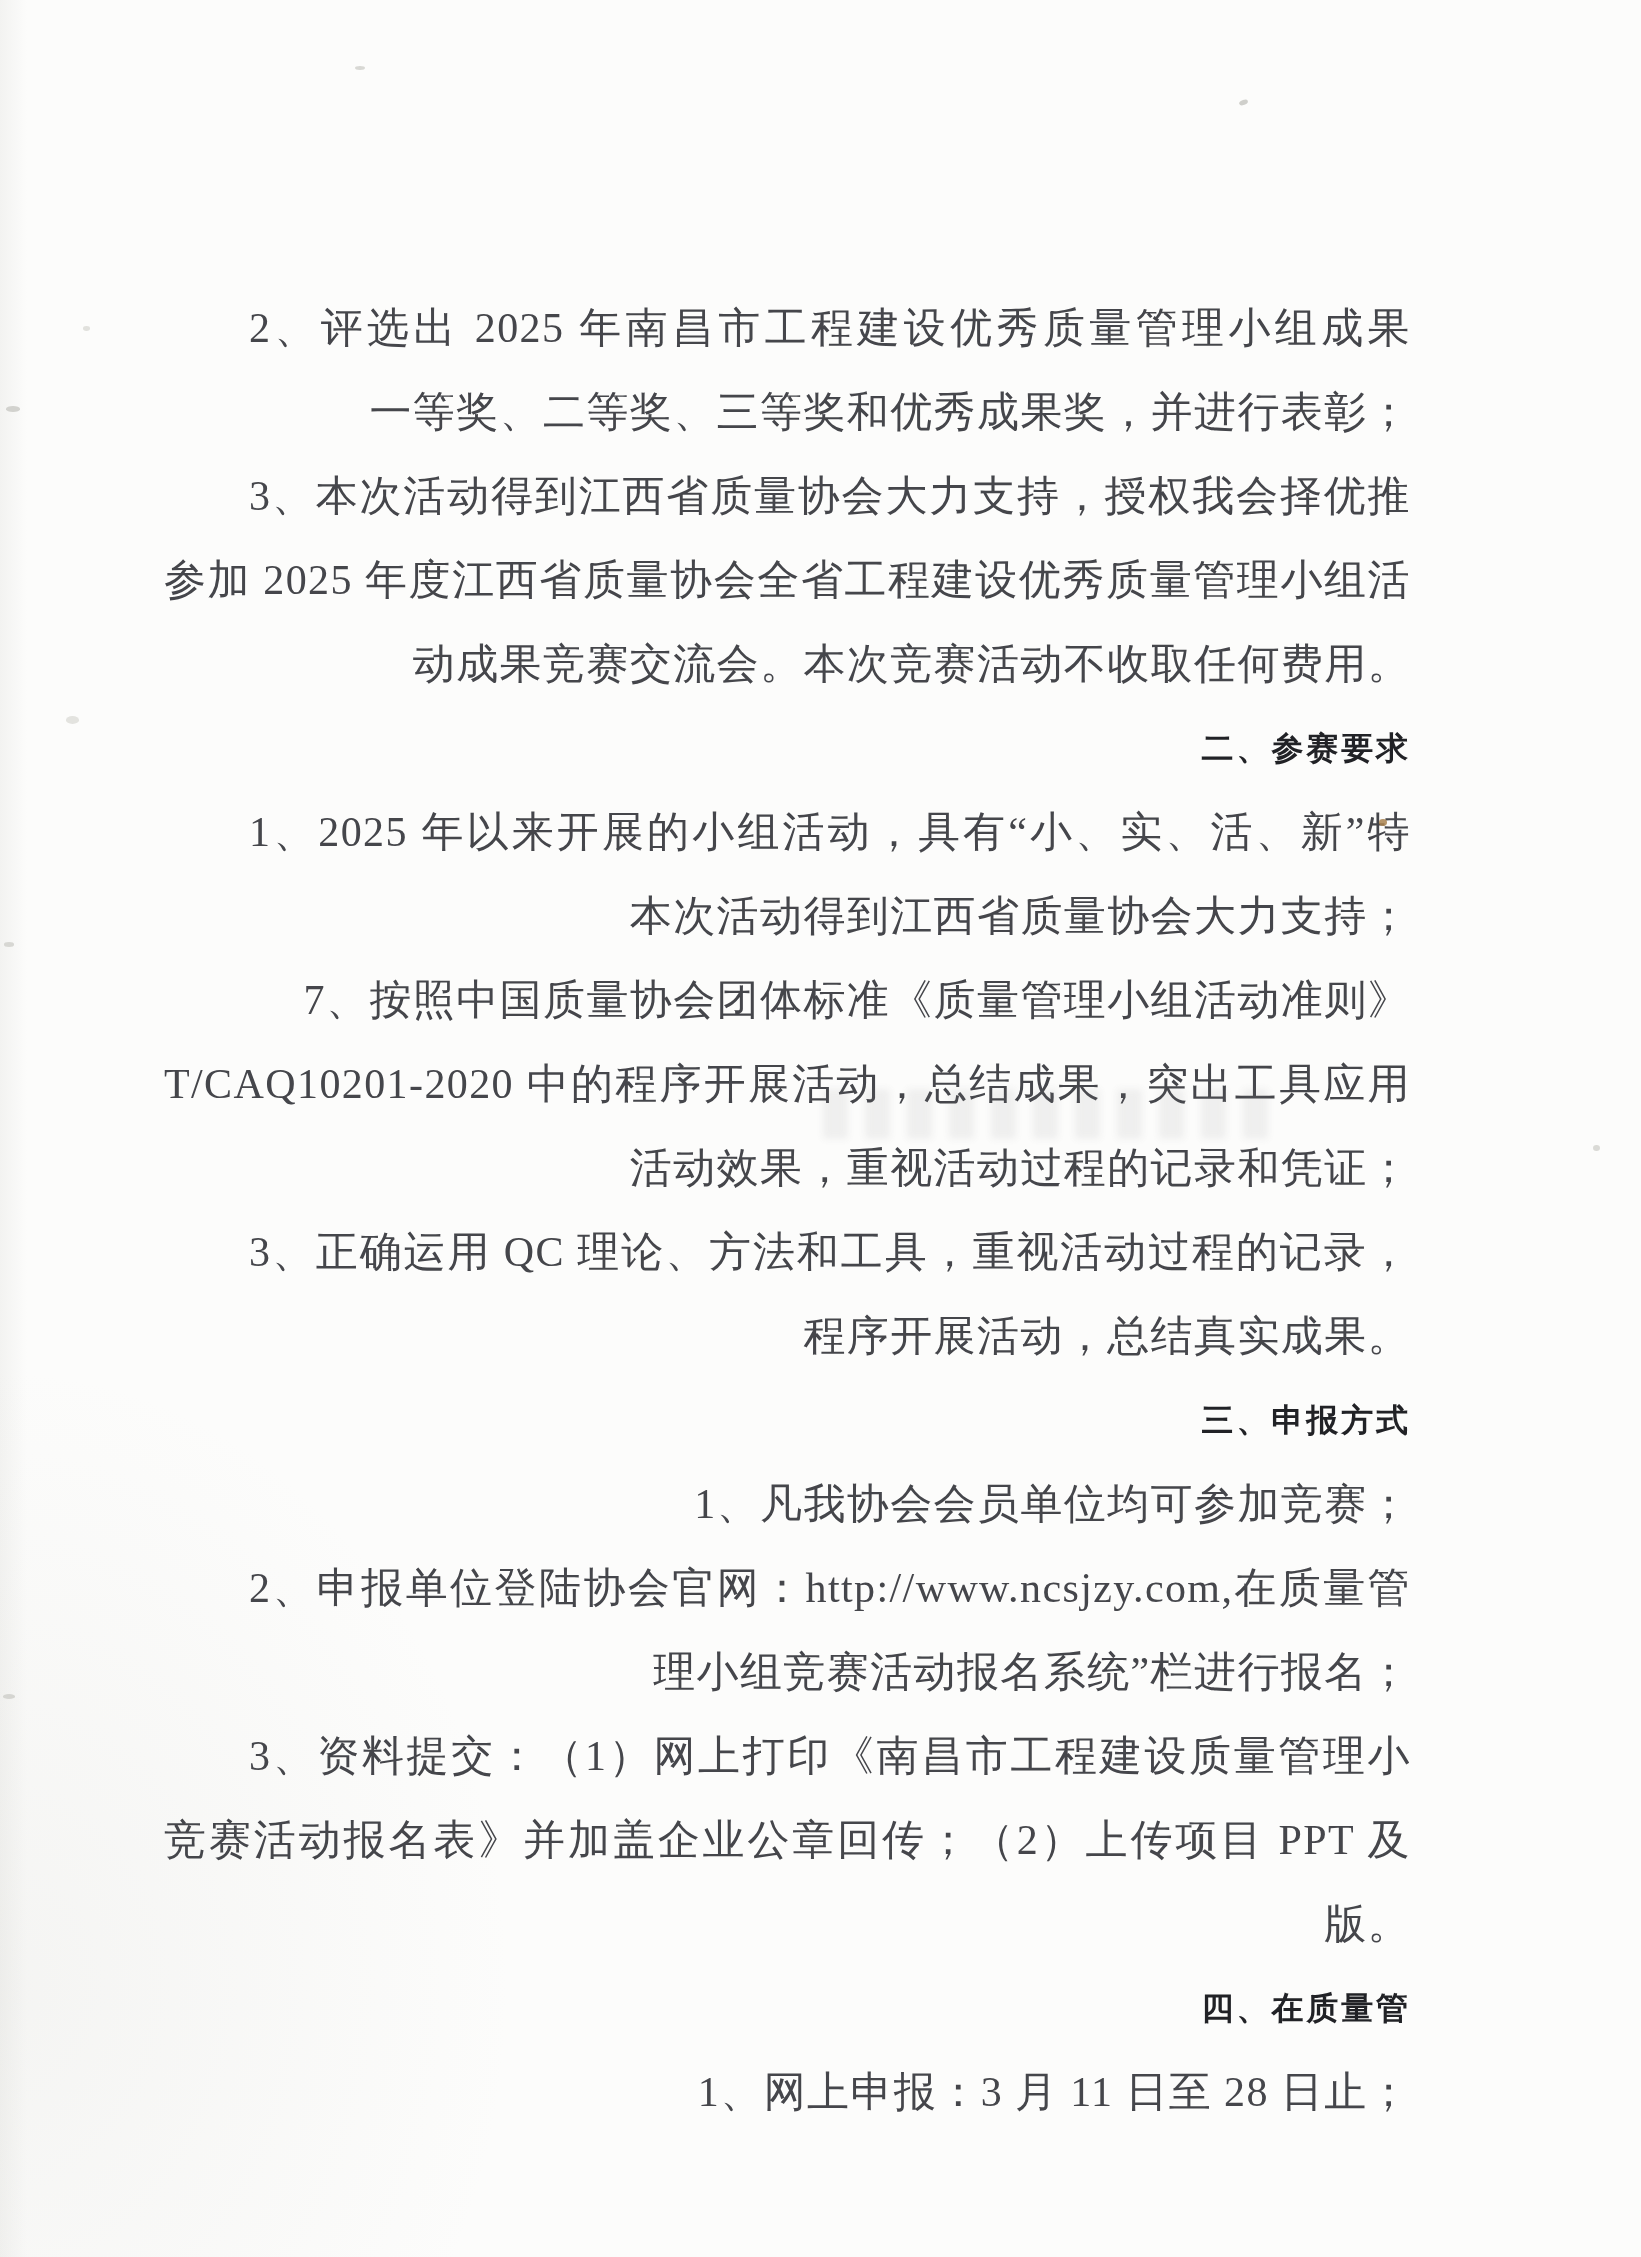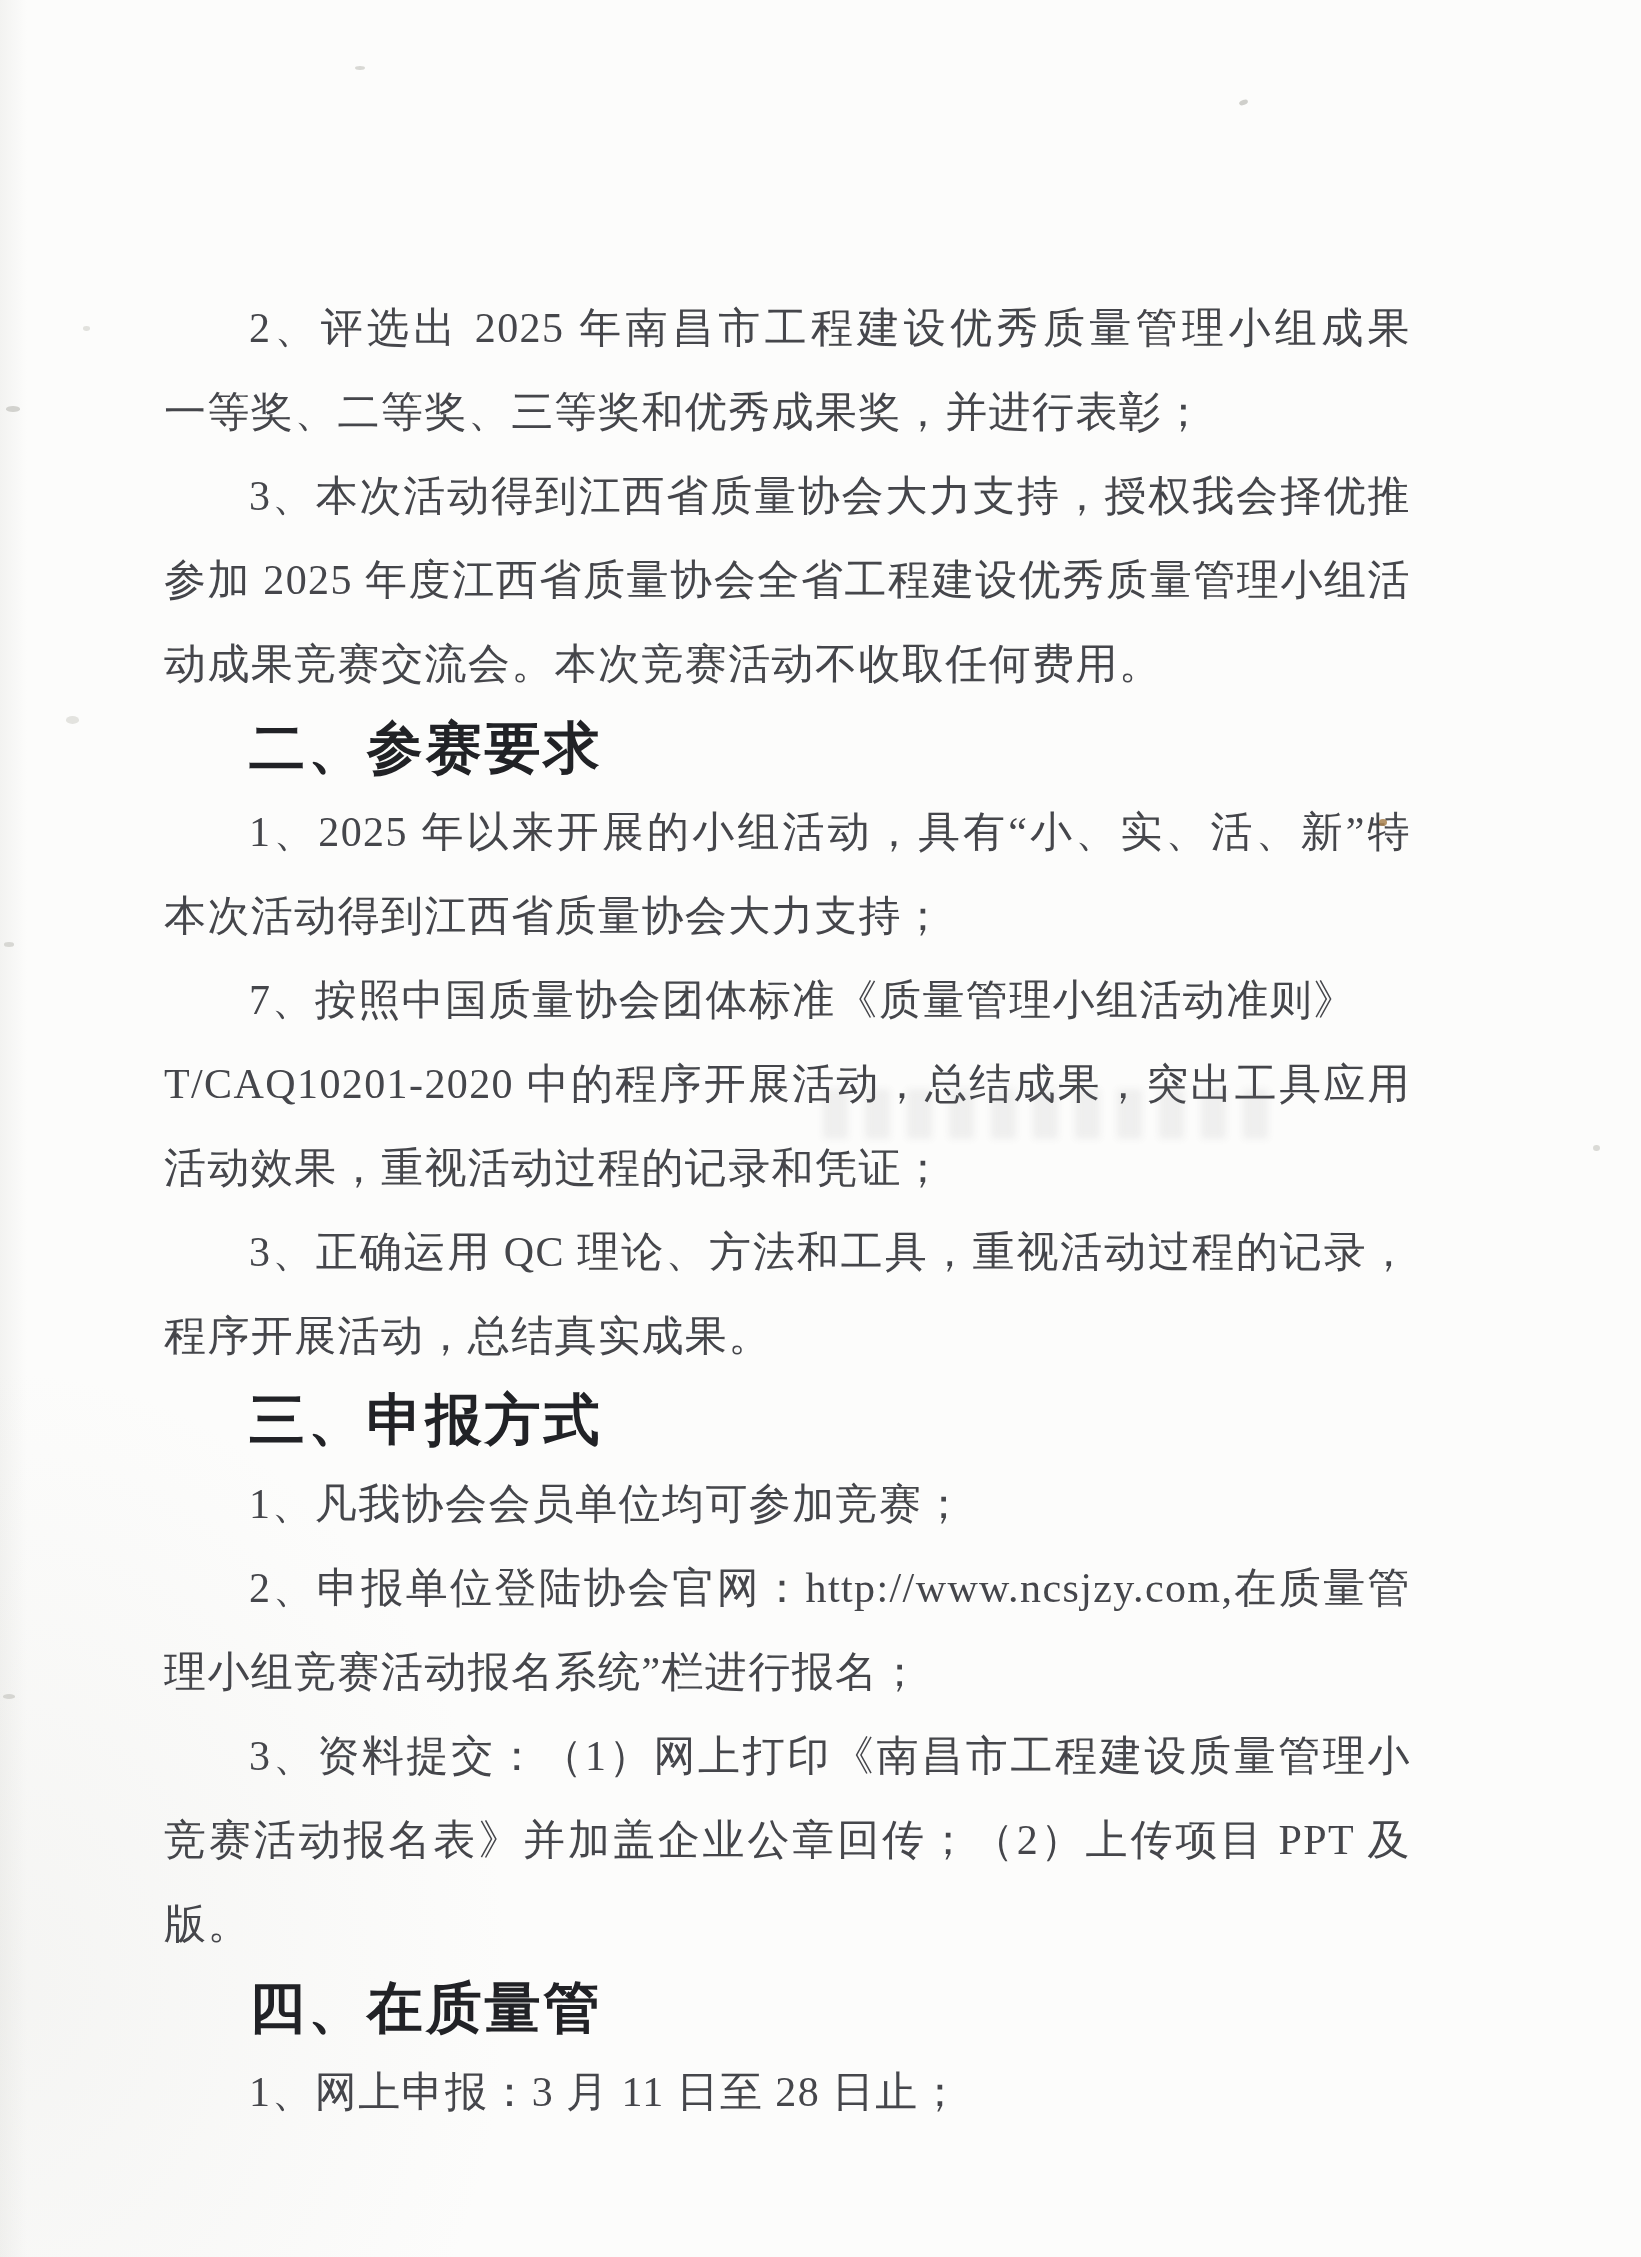--- a/index.html
+++ b/index.html
@@ -29,40 +29,40 @@
     top: 286px;
     width: 1247px;
     color: #45464b;
     font-size: 42px;
     letter-spacing: 1.4px;
   }
   .line {
     height: 84px;
     line-height: 84px;
     white-space: nowrap;
-    text-align: left;
+    text-align: right;
   }
   .line.full {
     white-space: normal;
     text-align: justify;
     text-align-last: justify;
     overflow: hidden;
   }
   .line.indent {
     padding-left: 85px;
   }
   .line.indent.full {
     padding-left: 0;
     text-indent: 85px;
   }
   .line.heading {
     font-family: "DejaVu Sans", "Liberation Sans", sans-serif;
     font-weight: bold;
     color: #212226;
-    font-size: 56px;
+    font-size: 32px;
     letter-spacing: 2.9px;
   }
   
   .speck {
     position: absolute;
     border-radius: 50%;
     pointer-events: none;
   }
   .s1 { left: 355px;  top: 66px;   width: 9.7px; height: 3.9px; background: #d8d8d4; }
   .s2 { left: 1239px; top: 100px;  width: 8.7px;  height: 4.8px; background: #cfcfcb; transform: rotate(-20deg); }

